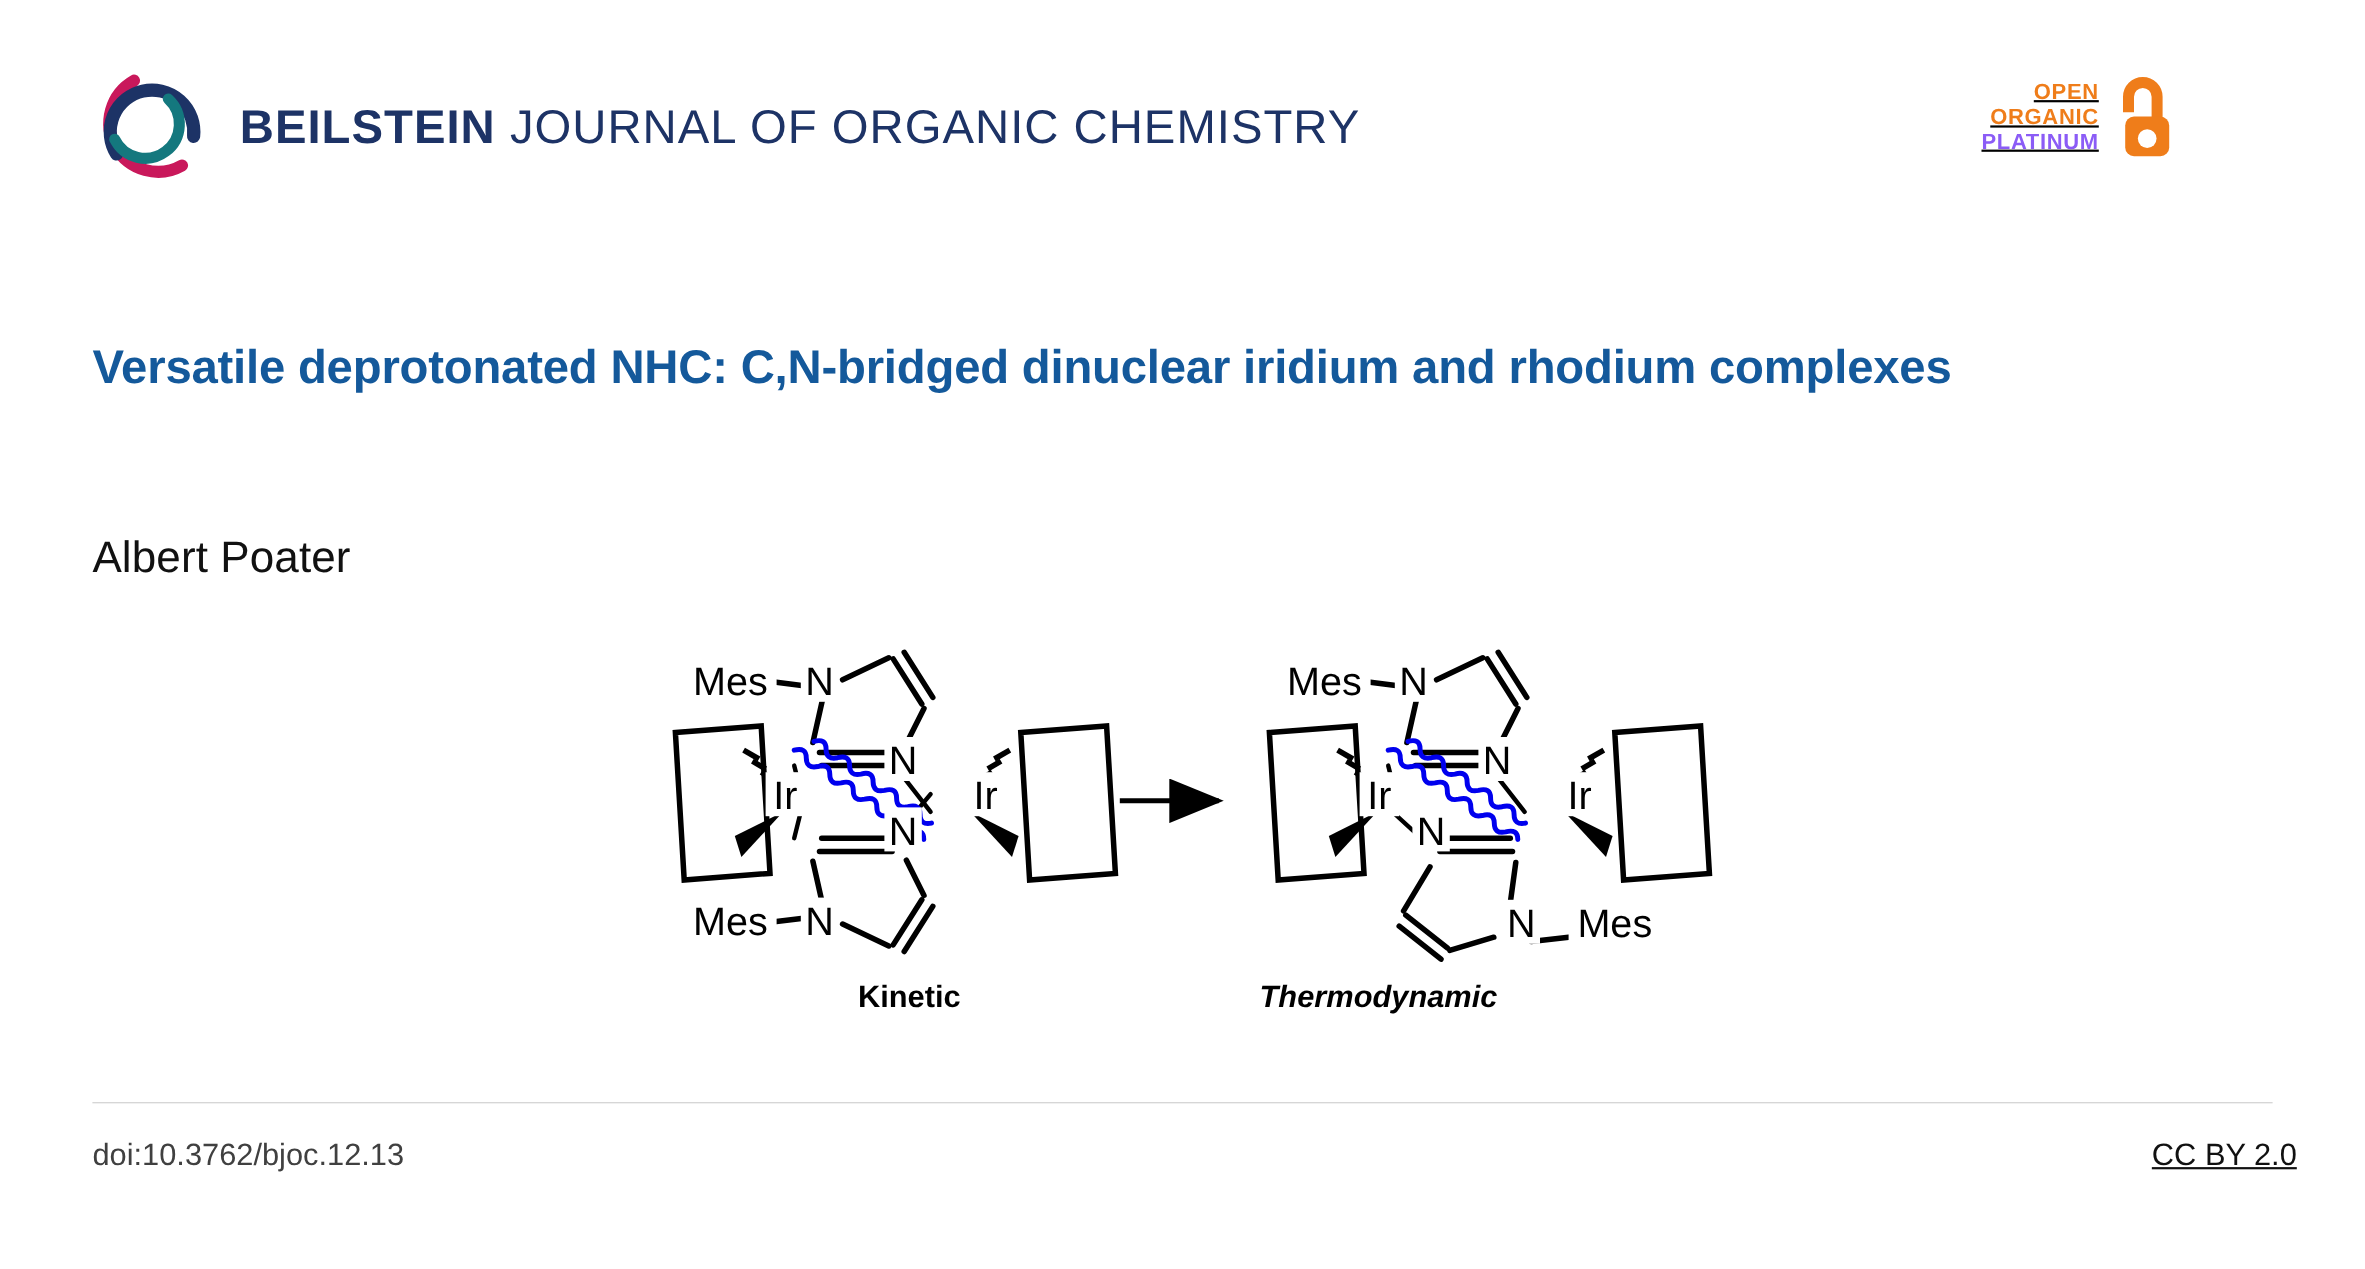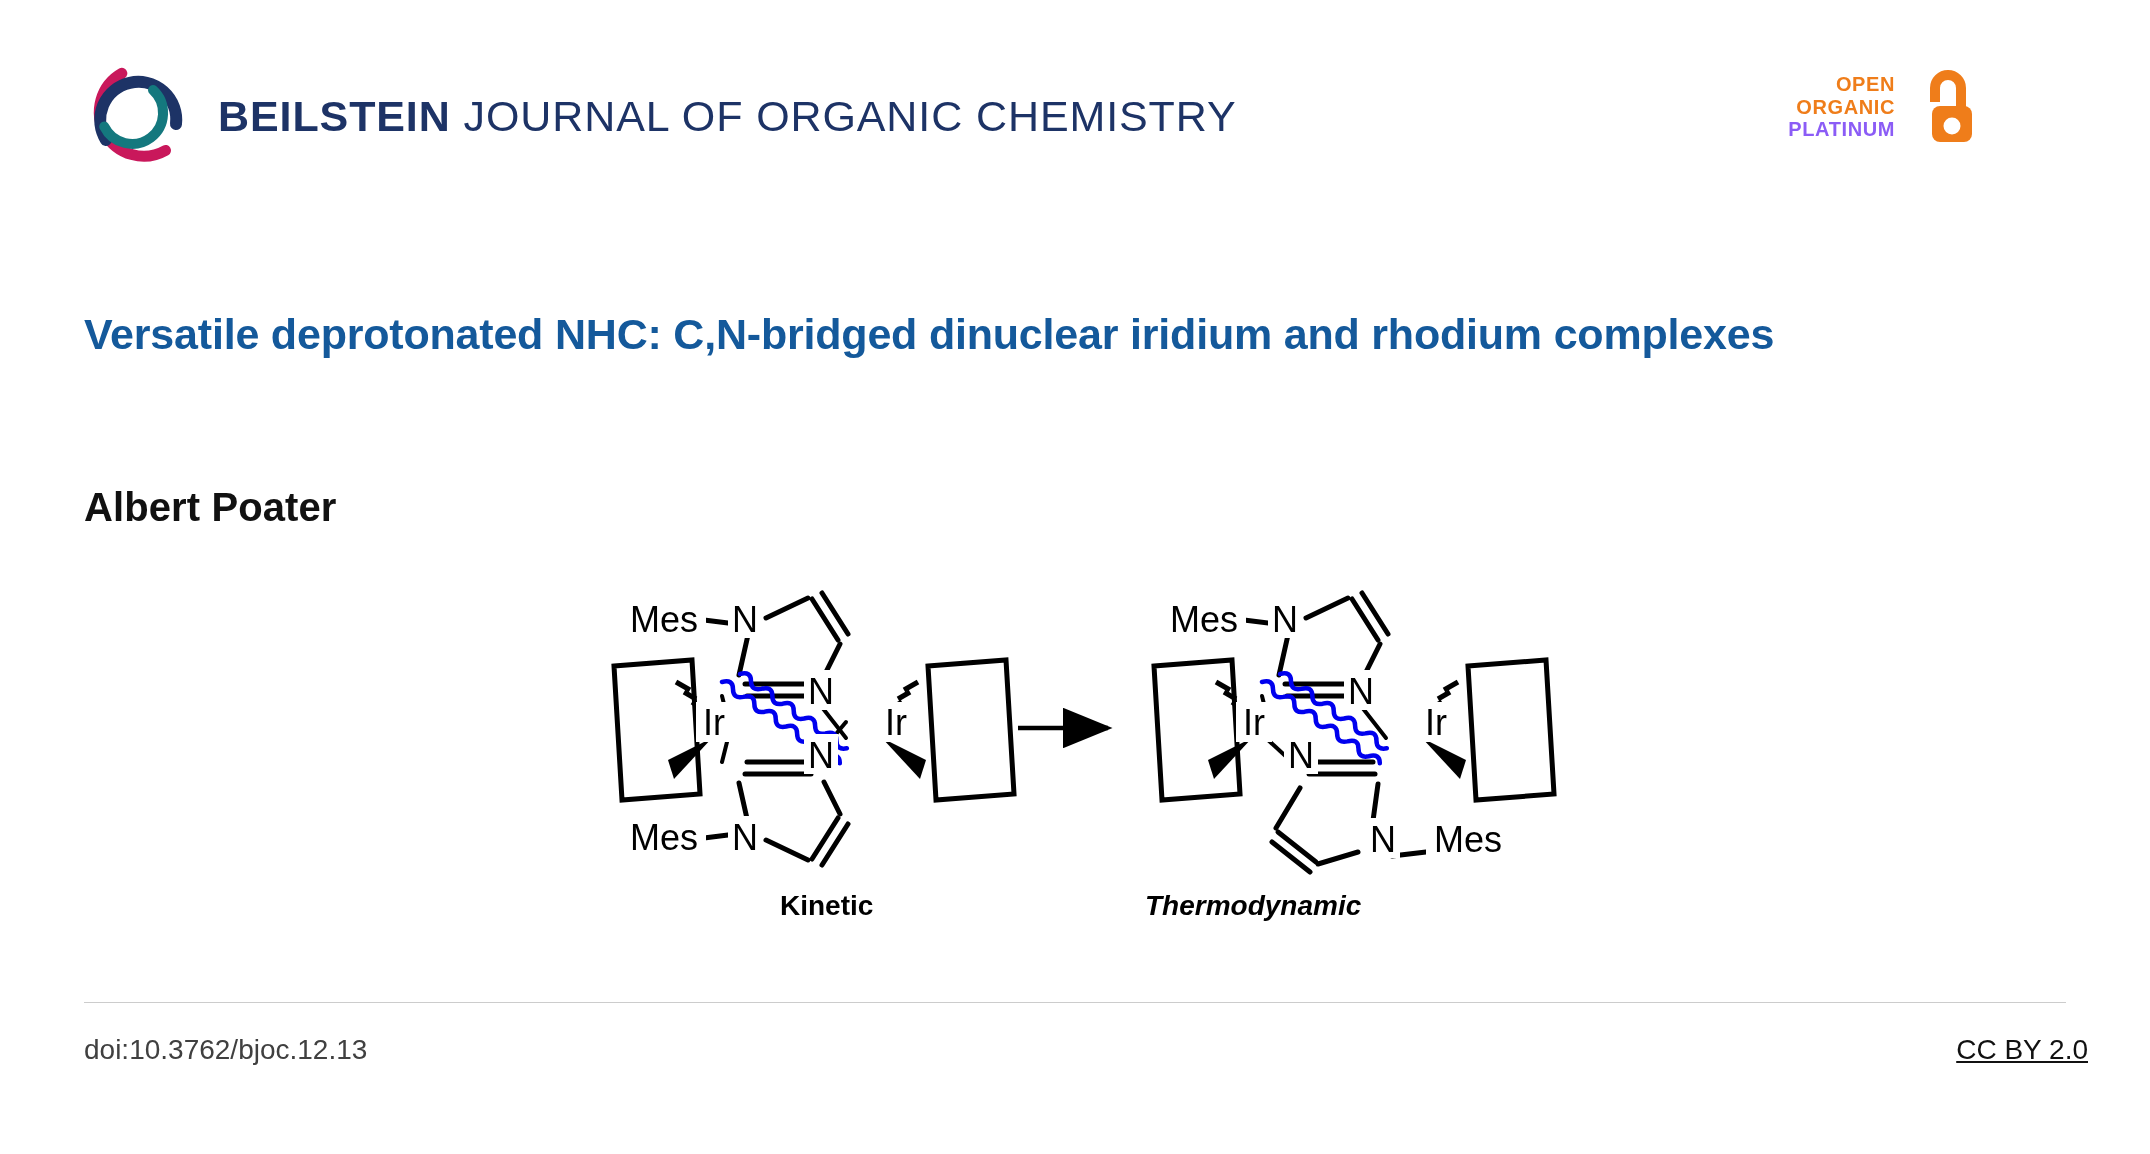--- a/index.html
+++ b/index.html
@@ -42,21 +42,22 @@
   }
   #wordmark .wm-bold { font-weight: 700; }
   #wordmark .wm-light { font-weight: 400; }
 
   
   #oa-badge {
     position: absolute;
     right: 62px; top: 68px;
     display: flex;
     align-items: center;
-    gap: 23px;
+    gap: 10px;
+    text-decoration: underline;
   }
   #oa-text {
     text-align: right;
     line-height: 1.13;
   }
   #oa-text .oa-line {
     font-size: 20px;
     font-weight: 700;
     letter-spacing: 0.6px;
     display: block;
@@ -73,21 +74,21 @@
     font-size: 43px;
     font-weight: 700;
     line-height: 1.27;
     color: #14599b;
     letter-spacing: -0.2px;
   }
   #author {
     position: absolute;
     left: 84px; top: 485px;
     font-size: 40px;
-    font-weight: 700;
+    font-weight: 400;
     color: #111111;
     letter-spacing: 0.1px;
   }
 
   
   #scheme {
     position: absolute;
     left: 600px; top: 570px;
     width: 960px; height: 360px;
   }

